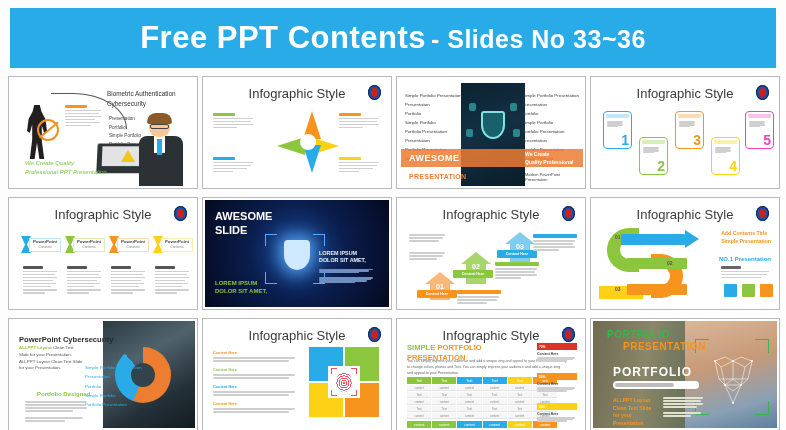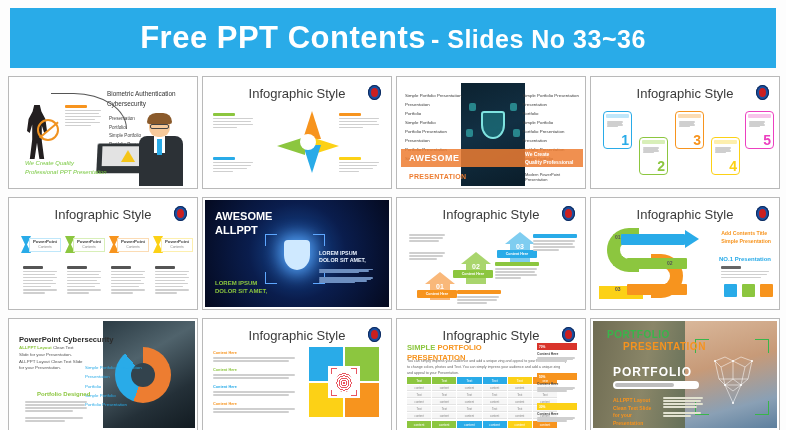--- a/index.html
+++ b/index.html
@@ -515,21 +515,21 @@
               <div class="tinyline" style="width:22px"></div>
             </div>
         </div>
       </div>
     </div>
 
     <div class="thumb">
       <div class="slide s6">
         <div class="t1">
           <div>AWESOME</div>
-          <div>ALLPPT</div>
+          <div>SLIDE</div>
         </div>
         <div class="brk" style="left:60px;top:34px;border-right:none;border-bottom:none"></div>
         <div class="brk" style="left:108px;top:34px;border-left:none;border-bottom:none"></div>
         <div class="brk" style="left:60px;top:72px;border-right:none;border-top:none"></div>
         <div class="brk" style="left:108px;top:72px;border-left:none;border-top:none"></div>
         <div class="shield6"></div>
         <div class="lorem-g">
           <div>LOREM IPSUM</div>
           <div>DOLOR SIT AMET,</div>
         </div>

